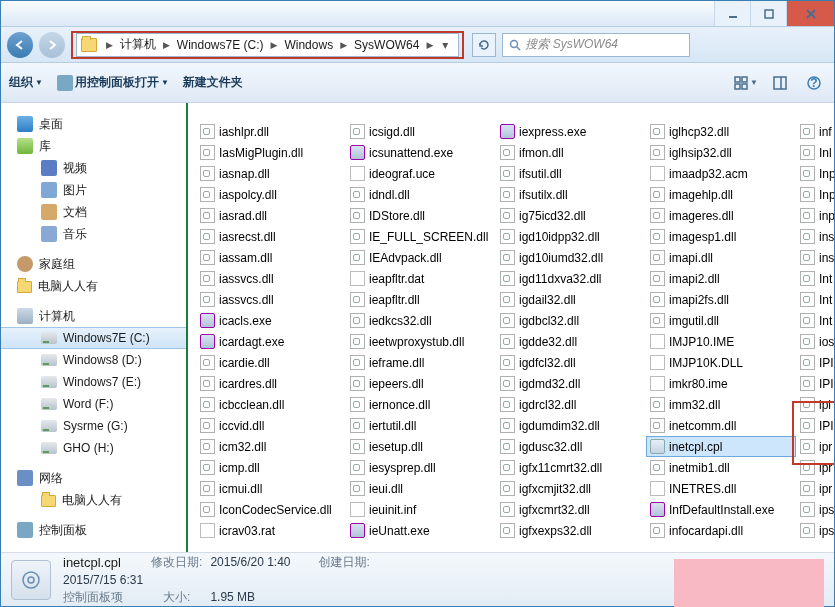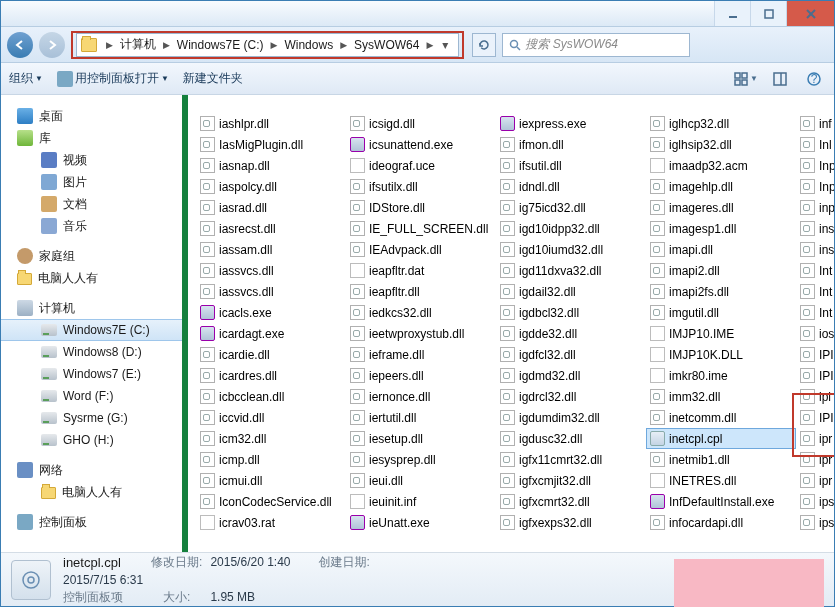--- a/index.html
+++ b/index.html
@@ -24,28 +24,28 @@
 .addr-box .folder-ico { width:16px; height:14px; background:#f7d774; border:1px solid #d4a938; border-radius:1px; margin-right:6px; position:relative; }
 .addr-box .folder-ico:before { content:""; position:absolute; top:-3px; left:0; width:7px; height:3px; background:#f7d774; border:1px solid #d4a938; border-bottom:none; border-radius:1px 1px 0 0; }
 .crumb { padding:0 4px; color:#1a1a1a; cursor:default; }
 .chev { padding:0 3px; color:#555; font-size:9px; }
 .addr-dd { width:18px; text-align:center; color:#555; }
 .refresh-btn { width:24px;height:24px;display:flex;align-items:center;justify-content:center;border:1px solid #9db7d1;background:#eaf2fb;margin-left:2px; }
 .search-box { width:188px; height:24px; background:#fff; border:1px solid #9db7d1; display:flex; align-items:center; padding:0 6px; color:#8a8a8a; font-style:italic; }
 .search-box svg { stroke:#6a8fb3; margin-right:4px; }
 
 
-.toolbar { height:32px; background:linear-gradient(#f2f7fd,#dfe9f5); border-bottom:1px solid #c8d6e5; display:flex; align-items:center; padding:0 8px; gap:14px; }
+.toolbar { height:40px; background:linear-gradient(#f2f7fd,#dfe9f5); border-bottom:1px solid #c8d6e5; display:flex; align-items:center; padding:0 8px; gap:14px;font-weight:bold; }
 .tb-item { color:#1a3a5a; display:flex; align-items:center; gap:2px; }
 .tb-right { margin-left:auto; display:flex; gap:10px; align-items:center; }
 .tb-iconbtn { width:24px; height:22px; display:flex; align-items:center; justify-content:center; }
 
 
 .main { flex:1; display:flex; min-height:0; }
-.nav-pane { width:187px; background:#fff; border-right:6px solid #15803d; overflow:auto; padding:10px 0; }
+.nav-pane { width:187px; background:#fff; border-right:2px solid #15803d; overflow:auto; padding:10px 0; }
 .tree-item { display:flex; align-items:center; height:22px; padding-left:16px; gap:6px; color:#1a1a1a; cursor:default; }
 .tree-item.lv2 { padding-left:40px; }
 .tree-item.sel { background:linear-gradient(#e6f1fb,#cfe4f7); border:1px solid #9ec6eb; border-left:none; border-right:none; }
 .tree-gap { height:8px; }
 .ico { width:16px; height:16px; display:inline-block; }
 .ico-folder { background:#f7d774; border:1px solid #d4a938; border-radius:1px; height:12px; width:15px; position:relative; top:1px; }
 .ico-folder:before { content:""; position:absolute; top:-4px; left:0; width:6px; height:3px; background:#f7d774; border:1px solid #d4a938; border-bottom:none; }
 .ico-desktop { background:linear-gradient(#6ab0e6,#2d7ec4); border-radius:2px; }
 .ico-lib { background:linear-gradient(#b7e08a,#6fb63a); border-radius:2px; }
 .ico-video { background:#5a7dc4; border-radius:2px; }
@@ -323,25 +323,25 @@
           <div class="file-item">
             <span class="fico fico-dll"></span>
             <span>Inp</span>
           </div>
           <div class="file-item">
             <span class="fico fico-dll"></span>
             <span>iaspolcy.dll</span>
           </div>
           <div class="file-item">
             <span class="fico fico-dll"></span>
+            <span>idndl.dll</span>
+          </div>
+          <div class="file-item">
+            <span class="fico fico-dll"></span>
             <span>ifsutilx.dll</span>
-          </div>
-          <div class="file-item">
-            <span class="fico fico-dll"></span>
-            <span>idndl.dll</span>
           </div>
           <div class="file-item">
             <span class="fico fico-dll"></span>
             <span>imagehlp.dll</span>
           </div>
           <div class="file-item">
             <span class="fico fico-dll"></span>
             <span>Inp</span>
           </div>
           <div class="file-item">

